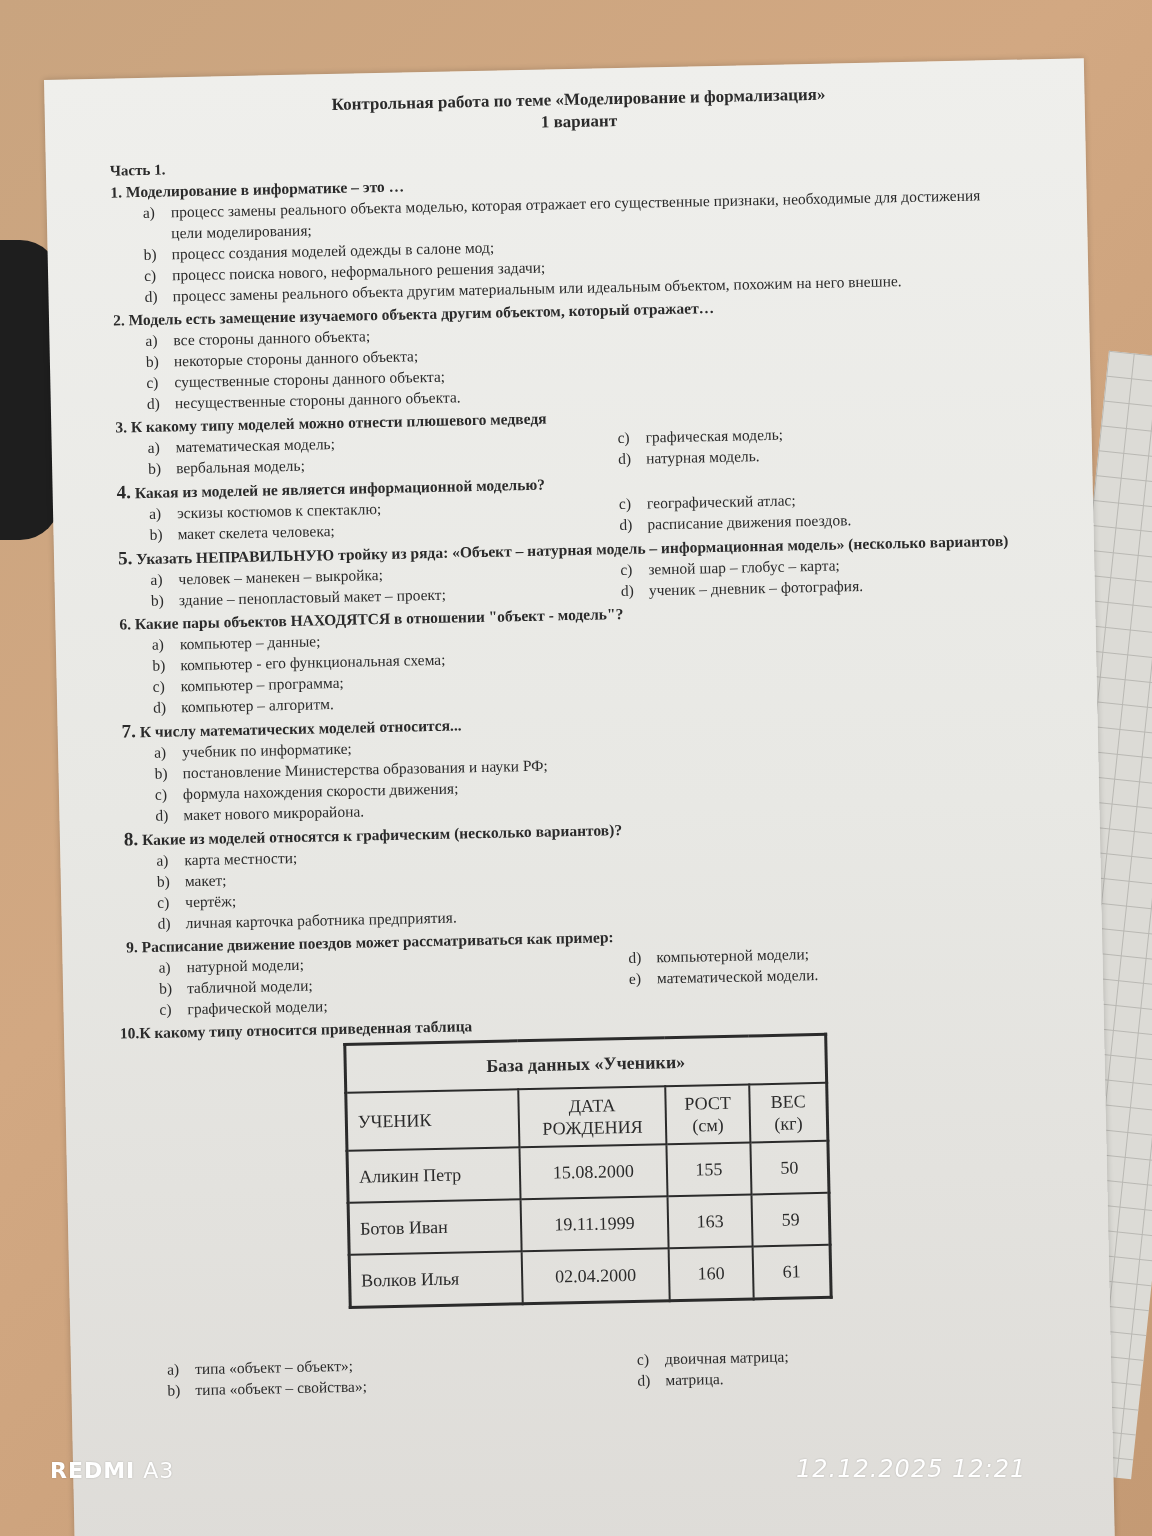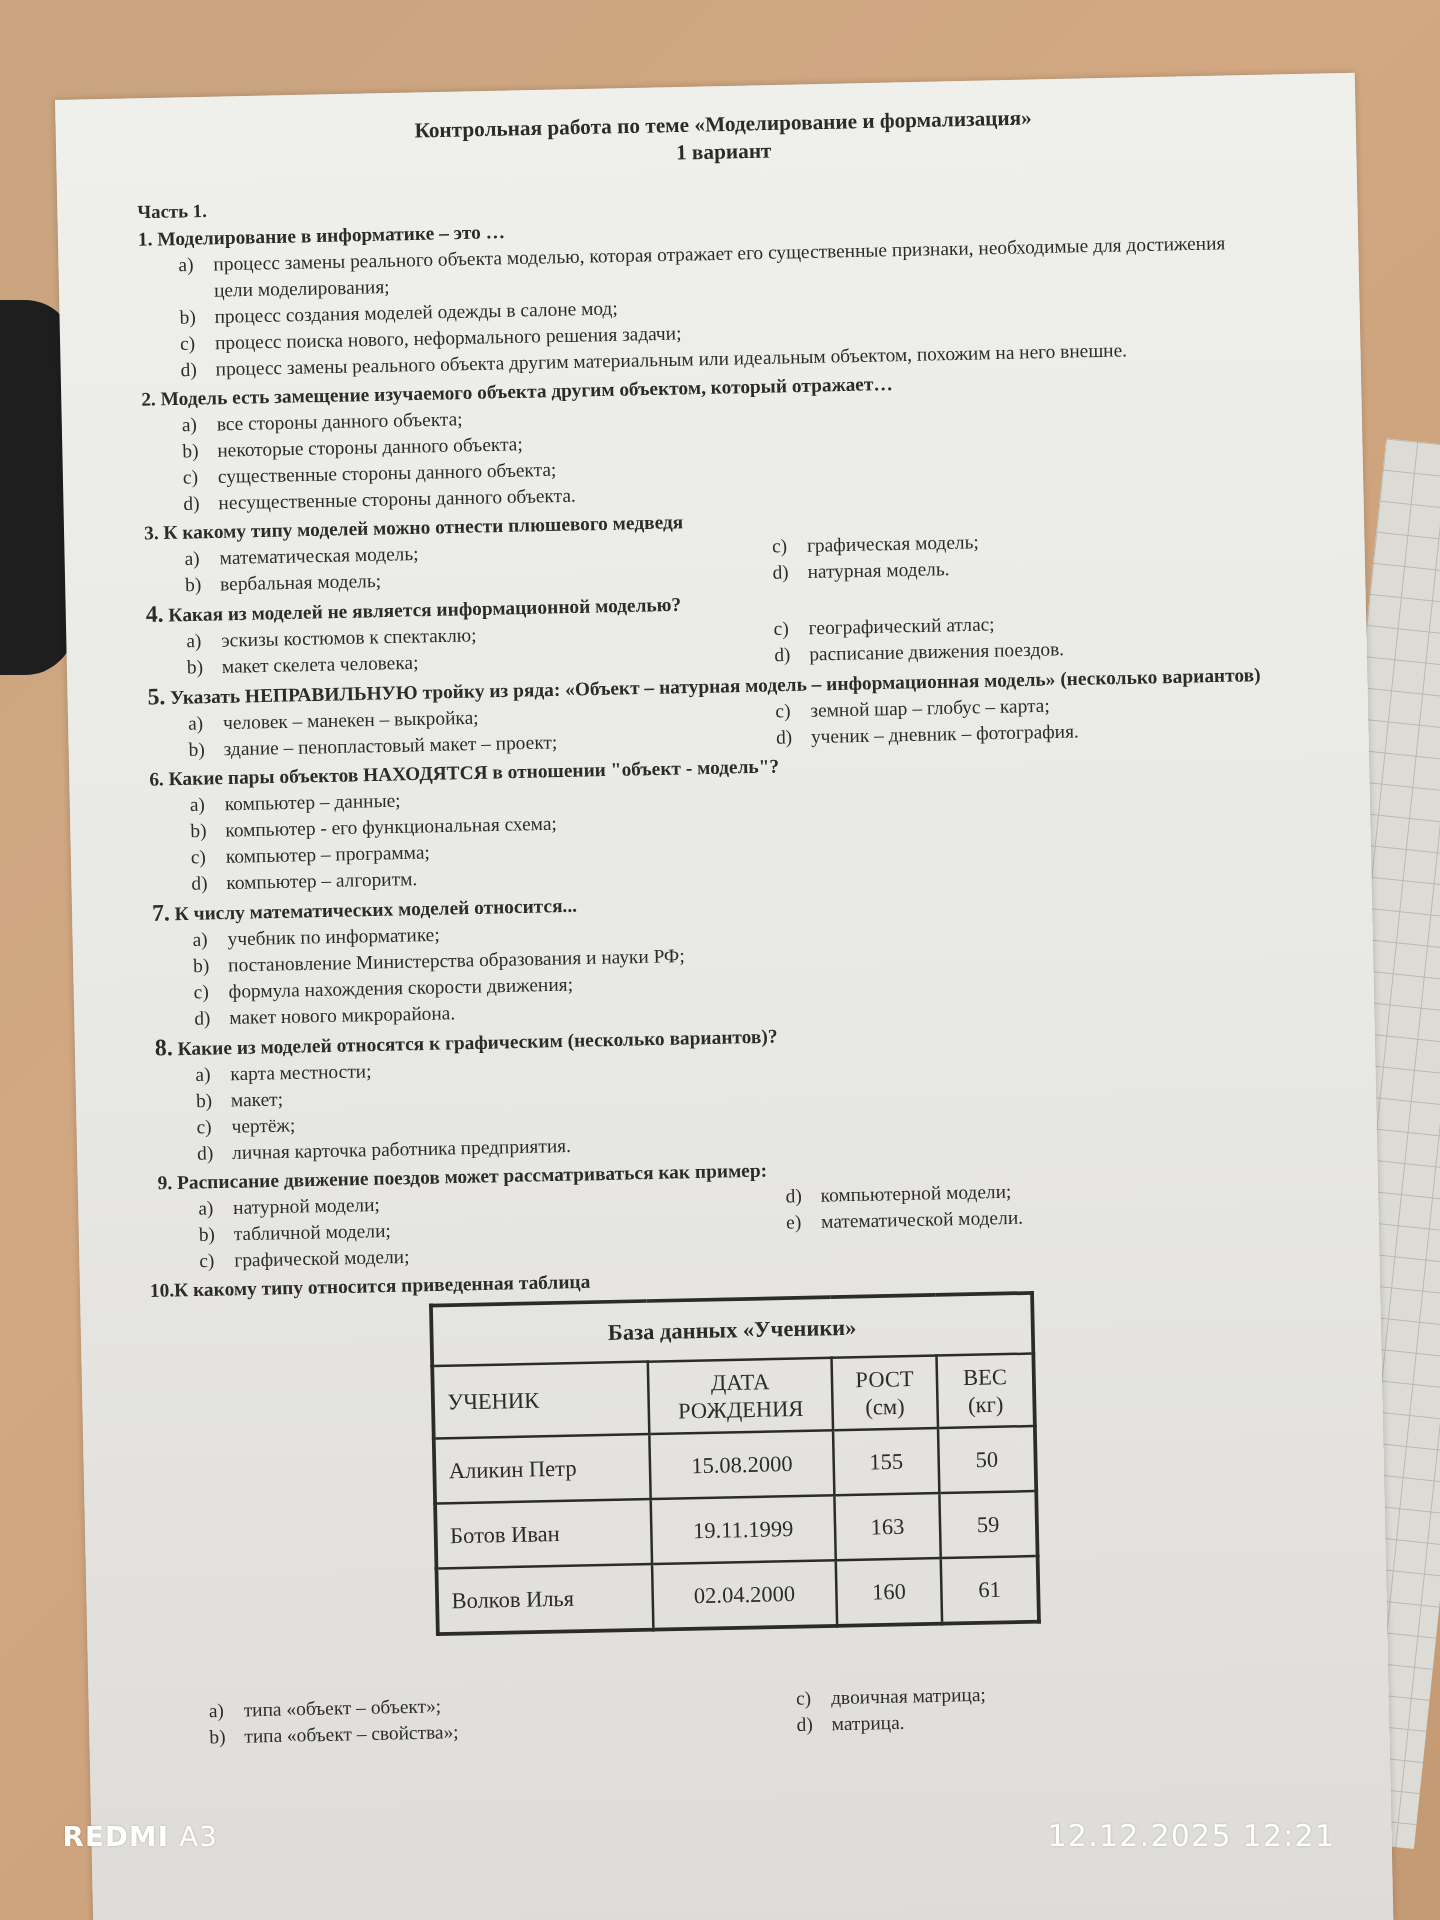--- a/index.html
+++ b/index.html
@@ -47,22 +47,22 @@
   table.db .caption-cell { text-align:center; font-weight:bold; height:46px; }
   table.db .hdr { height:58px; line-height:22px; }
   table.db td.row { height:50px; }
   .center { text-align:center; }
   .watermark-left {
     position:absolute; left:50px; top:1458px; color:#ffffff; font-family:"DejaVu Sans", sans-serif;
     font-size:22px; letter-spacing:1px; text-shadow:0 0 2px rgba(0,0,0,0.2);
   }
   .watermark-left b { font-weight:bold;margin-top:31px; }
   .watermark-right {
-    position:absolute; left:838px; top:1455px; color:#ffffff; font-family:"DejaVu Sans", sans-serif;
-    font-size:24px; letter-spacing:1px; text-shadow:0 0 2px rgba(0,0,0,0.2);
+    position:absolute; left:796px; top:1455px; color:#ffffff; font-family:"DejaVu Sans", sans-serif;
+    font-size:24px; letter-spacing:1px; text-shadow:0 0 2px rgba(0,0,0,0.2);font-style:italic;
   }
 </style>
 </head>
 <body>
 
 <div class="dark-object"></div>
 <div class="grid-paper"></div>
 
 <div class="paper">
   <div class="content" id="content">

